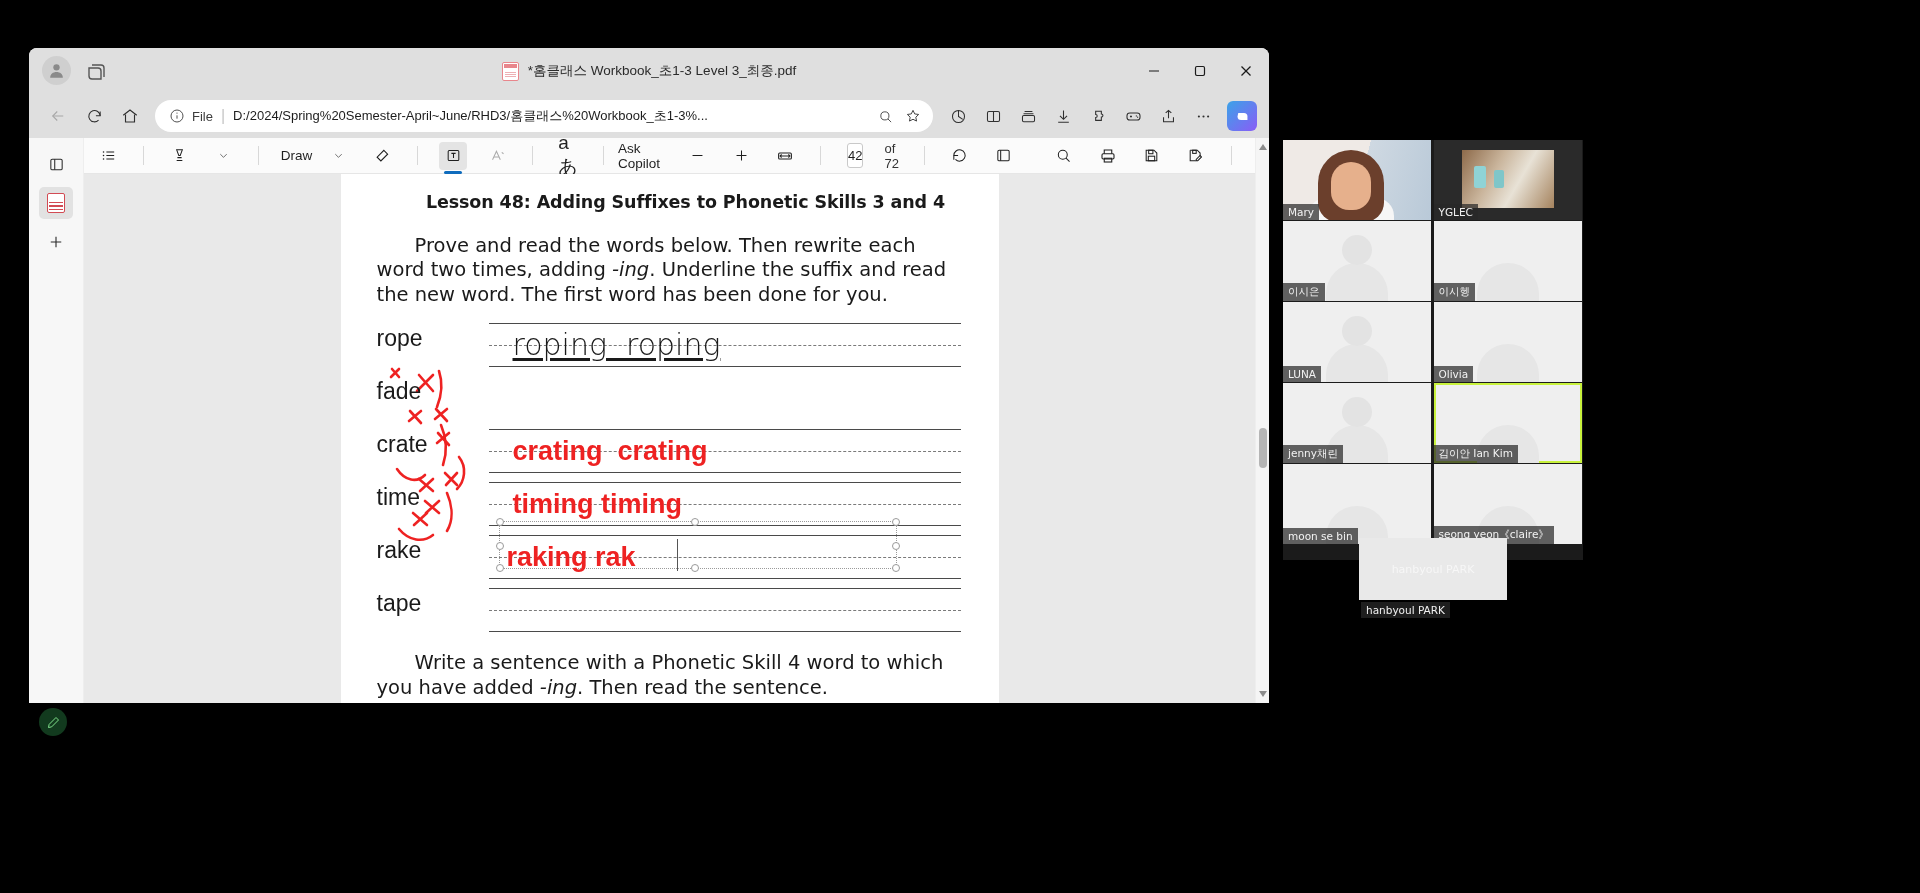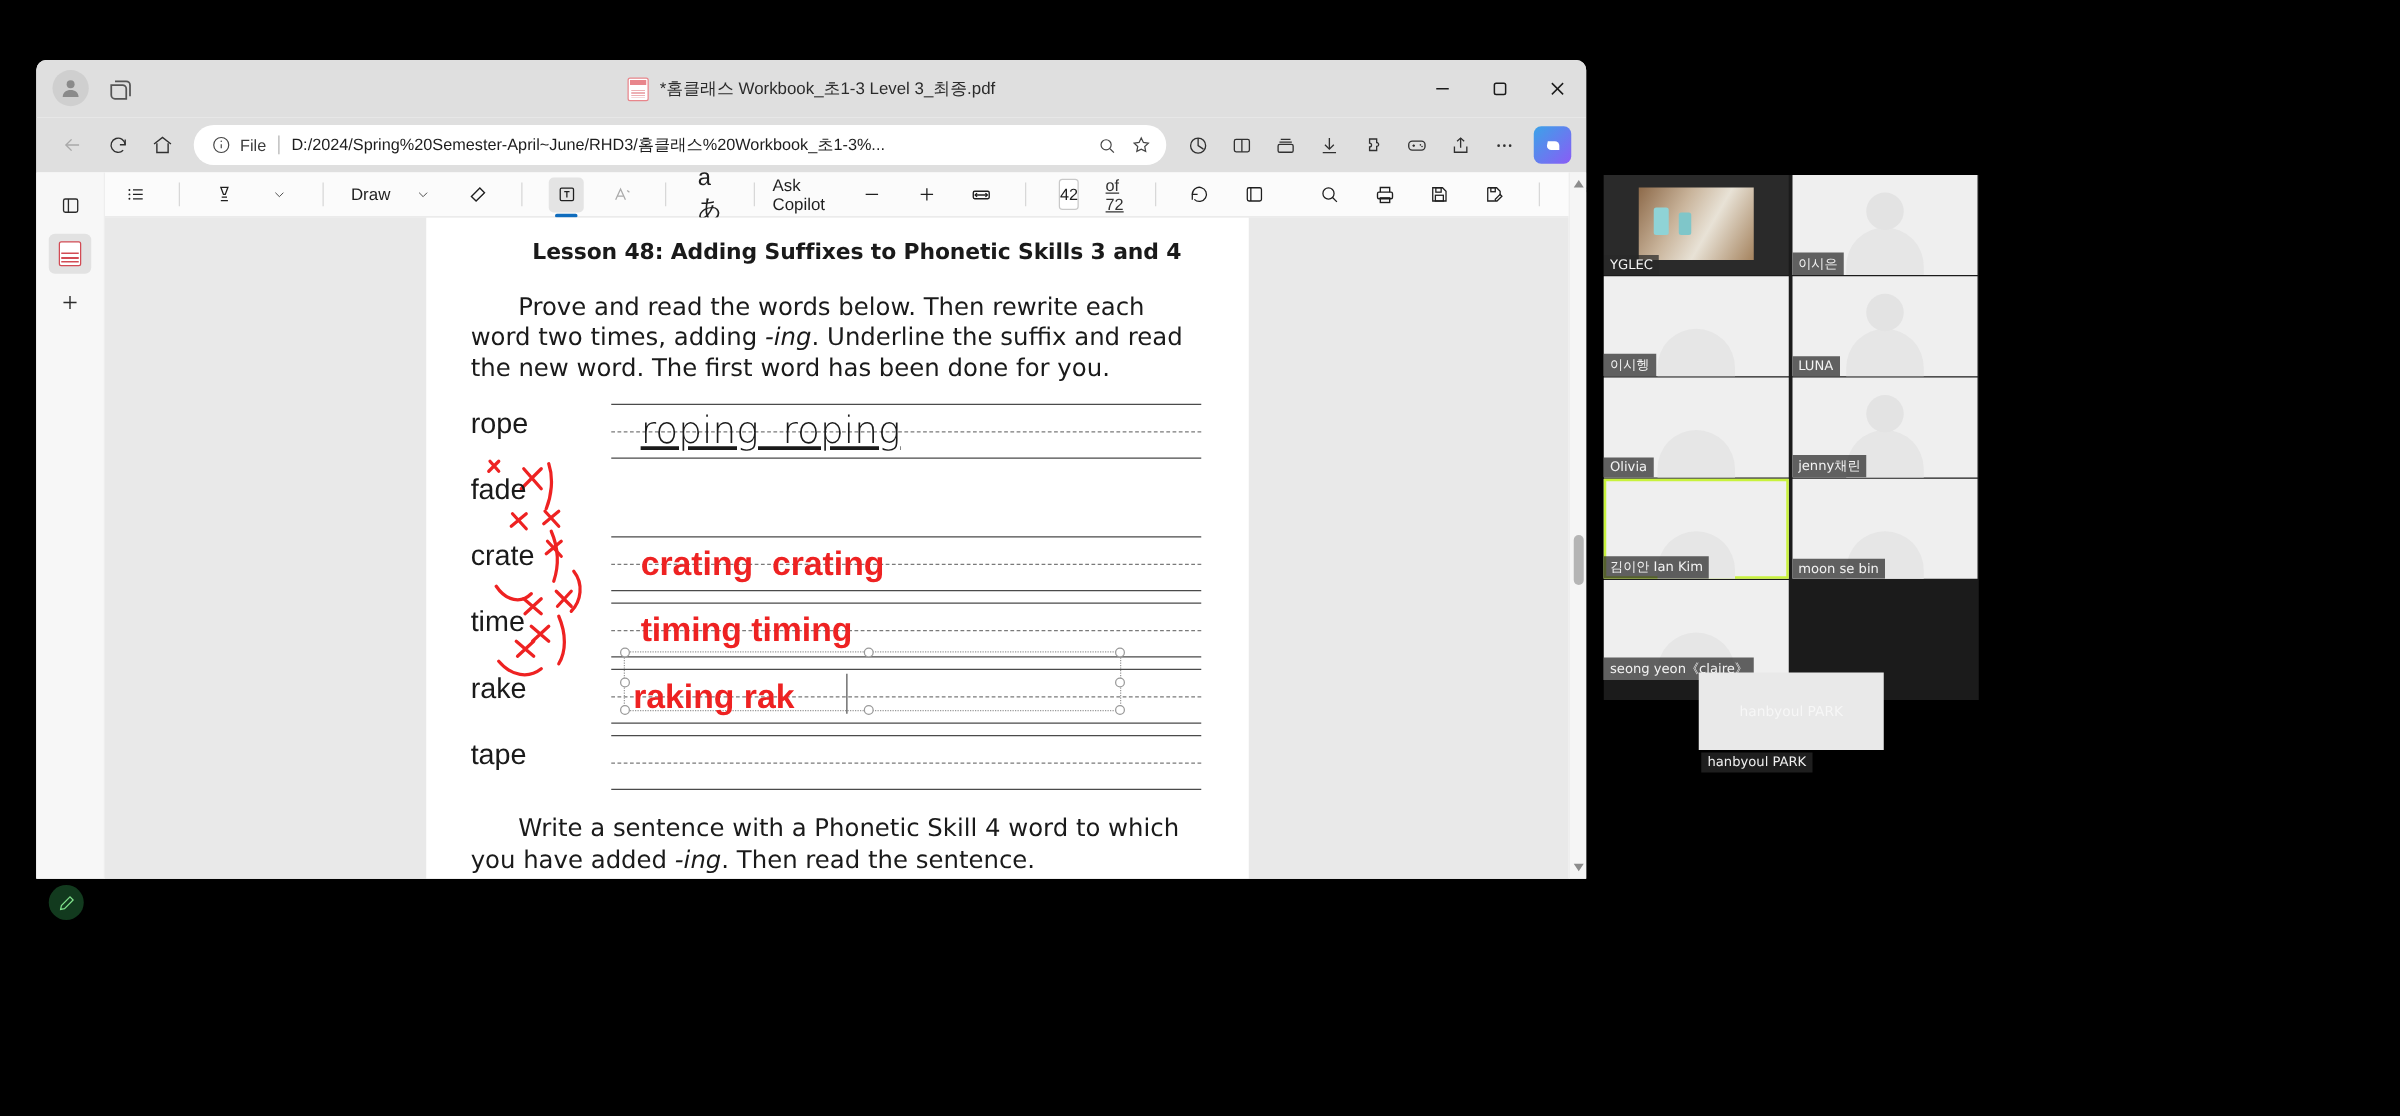--- a/index.html
+++ b/index.html
@@ -137,21 +137,21 @@
   .tb-item svg { stroke: #1f1f1f; stroke-width: 1.45; fill: none; }
   .tb-item.dim svg, .tb-item.dim { color:#aaa; }
   .tb-item.dim svg { stroke: #aaa; }
   .tb-divider { width: 1px; height: 19px; background: #d8d8d8; margin: 0 5px; flex:none; }
   .tb-chev svg { stroke:#333; stroke-width:1.5; fill:none; }
   .pagebox {
     width: 42px; height: 25px; border: 1px solid #c9c9c9; border-radius: 3px;
     display: flex; align-items: center; justify-content: center;
     font-size: 13px; color: #1f1f1f; background: #fff; margin: 0 5px;
   }
-  .pageof { font-size: 13px; color: #333; margin-right: 4px; text-decoration: underline; }
+  .pageof { font-size: 13px; color: #333; margin-right: 4px; }
   .tb-spacer { flex: 1; }
   .drawlabel { font-size: 13.5px; color:#1f1f1f; }
 
   
   .pdf-canvas {
     flex: 1; background: #e9e9e9; position: relative; overflow: hidden;
     display: flex; justify-content: center;
   }
   .page {
     width: 658px; background: #fff; height: 100%;
@@ -744,20 +744,27 @@
         <div class="vs-thumb"></div>
         <div class="vs-down"></div>
       </div>
 
     </div>
   </div>
 
   <div id="meeting">
     <div class="tiles">
 
+      <div class="tile">
+        <div class="mary-bg"></div>
+        <div class="mary-shirt"></div>
+        <div class="mary-hair"></div>
+        <div class="mary-face"></div>
+        <div class="nameplate">Mary</div>
+      </div>
 
       <div class="tile dark">
         <div class="yglec-img"></div>
         <div class="nameplate">YGLEC</div>
       </div>
 
       <div class="tile">
         <div class="ph-body"></div>
         <div class="ph-head"></div>
         <div class="nameplate">이시은</div>

